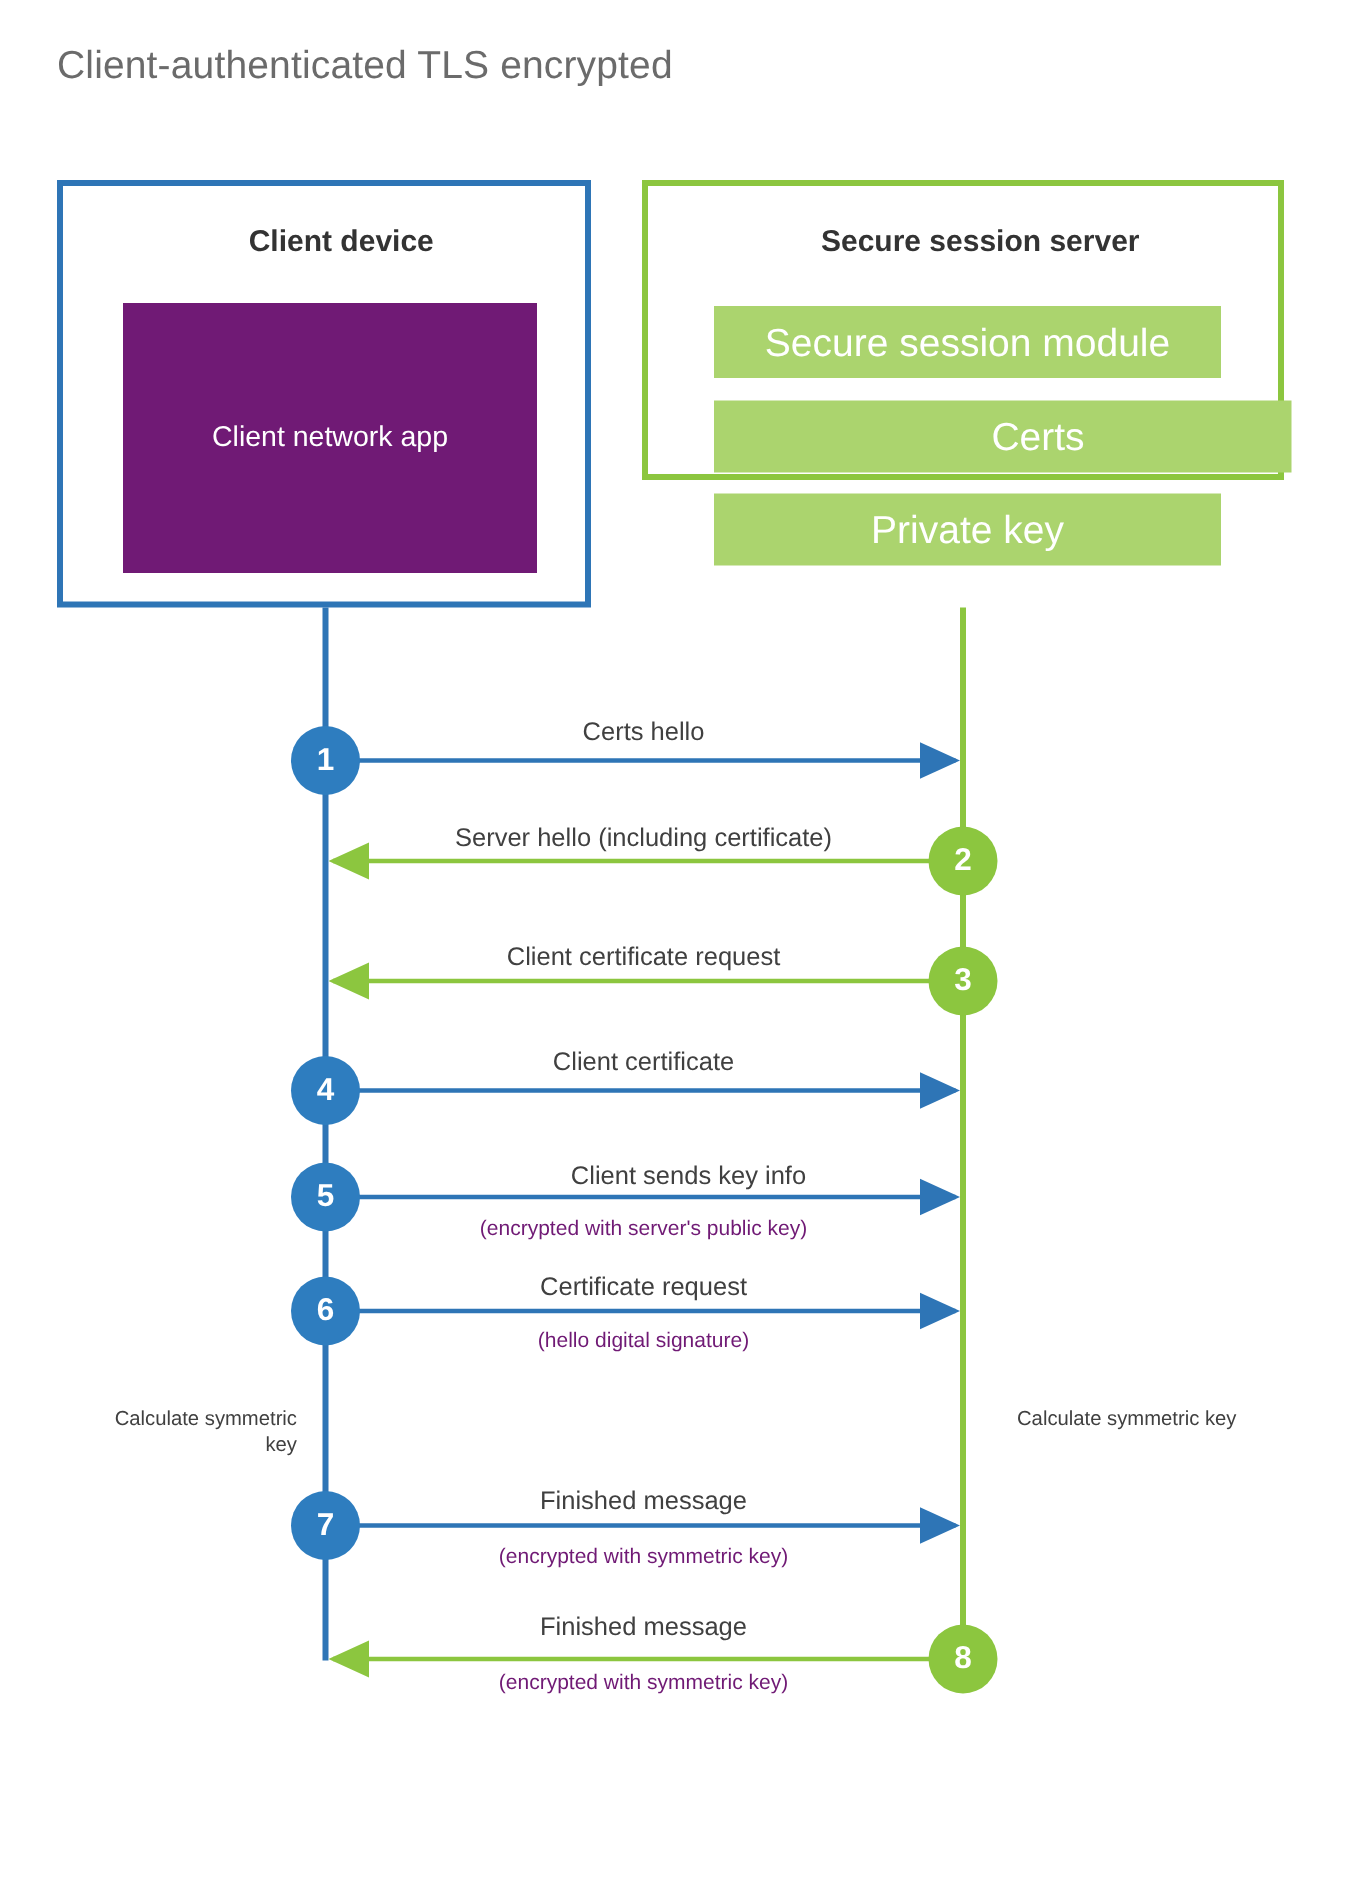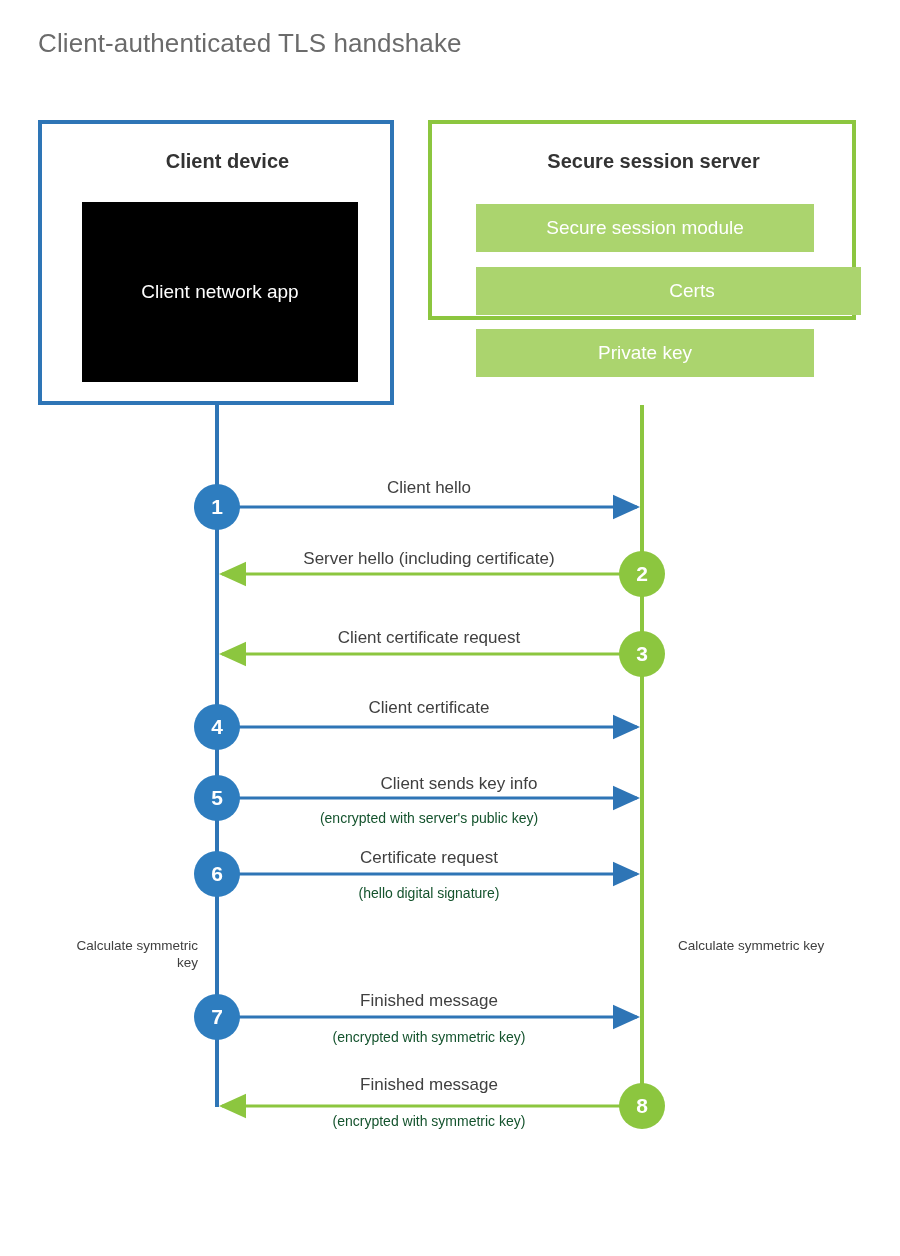--- a/index.html
+++ b/index.html
@@ -62,39 +62,39 @@
     font-weight: bold;
     color: #333333;
     margin-left: 23px;
   }
   #client-app-block {
     position: absolute;
     left: 40px;
     top: 78px;
     width: 276px;
     height: 180px;
-    background: #000000;
+    background: #701a75;
     color: #ffffff;
     font-size: 19px;
     line-height: 26px;
     display: flex;
     align-items: center;
     justify-content: center;
     text-align: center;
     padding: 0 8px;
     box-sizing: border-box;
   }
   .server-module {
     position: absolute;
     left: 44px;
     width: 338px;
     height: 48px;
     background: #abd46e;
     color: #ffffff;
-    font-size: 19px;
+    font-size: 26px;
     display: flex;
     align-items: center;
     justify-content: center;
     text-align: center;
   }
   #server-module-0 { top: 80px; }
   #server-module-1 { top: 143px; padding-left: 47px; }
   #server-module-2 { top: 205px; }
 
   
@@ -128,38 +128,38 @@
     text-align: center;
     font-size: 17px;
     color: #404040;
     white-space: nowrap;
     transform: translateX(-50%);
   }
   .msg-sub {
     position: absolute;
     text-align: center;
     font-size: 14px;
-    color: #14532d;
+    color: #701a75;
     white-space: nowrap;
     transform: translateX(-50%);
   }
   .side-note {
     position: absolute;
     font-size: 13.5px;
     line-height: 17px;
     color: #404040;
   }
   .side-note.right-align { text-align: right; }
 </style>
 </head>
 <body>
 
 <div id="diagram-root">
 
-  <div id="page-title">Client-authenticated TLS handshake</div>
+  <div id="page-title">Client-authenticated TLS encrypted</div>
 
   <div class="actor-box" id="client-device-box">
     <div class="actor-title">Client device</div>
     <div id="client-app-block">Client network app</div>
   </div>
 
   <div class="actor-box" id="server-box">
     <div class="actor-title">Secure session server</div>
     <div class="server-module" id="server-module-0">Secure session module</div>
     <div class="server-module" id="server-module-1">Certs</div>
@@ -199,21 +199,21 @@
 
   <div class="step-circle blue" style="left:194px; top:484px;">1</div>
   <div class="step-circle green" style="left:619px; top:551px;">2</div>
   <div class="step-circle green" style="left:619px; top:631px;">3</div>
   <div class="step-circle blue" style="left:194px; top:704px;">4</div>
   <div class="step-circle blue" style="left:194px; top:775px;">5</div>
   <div class="step-circle blue" style="left:194px; top:851px;">6</div>
   <div class="step-circle blue" style="left:194px; top:994px;">7</div>
   <div class="step-circle green" style="left:619px; top:1083px;">8</div>
 
-  <div class="msg-label" style="left:429px; top:478px;">Client hello</div>
+  <div class="msg-label" style="left:429px; top:478px;">Certs hello</div>
 
   <div class="msg-label" style="left:429px; top:549px;">Server hello (including certificate)</div>
 
   <div class="msg-label" style="left:429px; top:628px;">Client certificate request</div>
 
   <div class="msg-label" style="left:429px; top:698px;">Client certificate</div>
 
   <div class="msg-label" style="left:429px; top:774px;margin-left:30px;">Client sends key info</div>
   <div class="msg-sub" style="left:429px; top:810px;">(encrypted with server's public key)</div>
 

